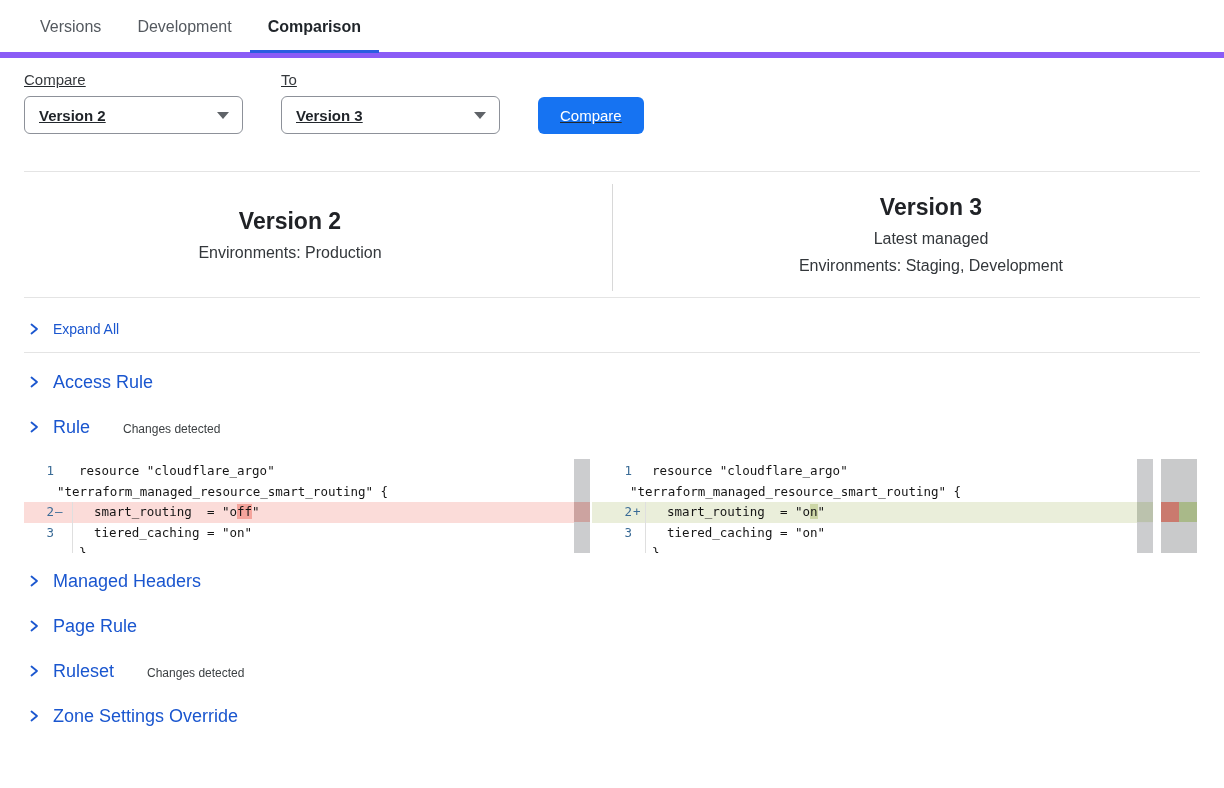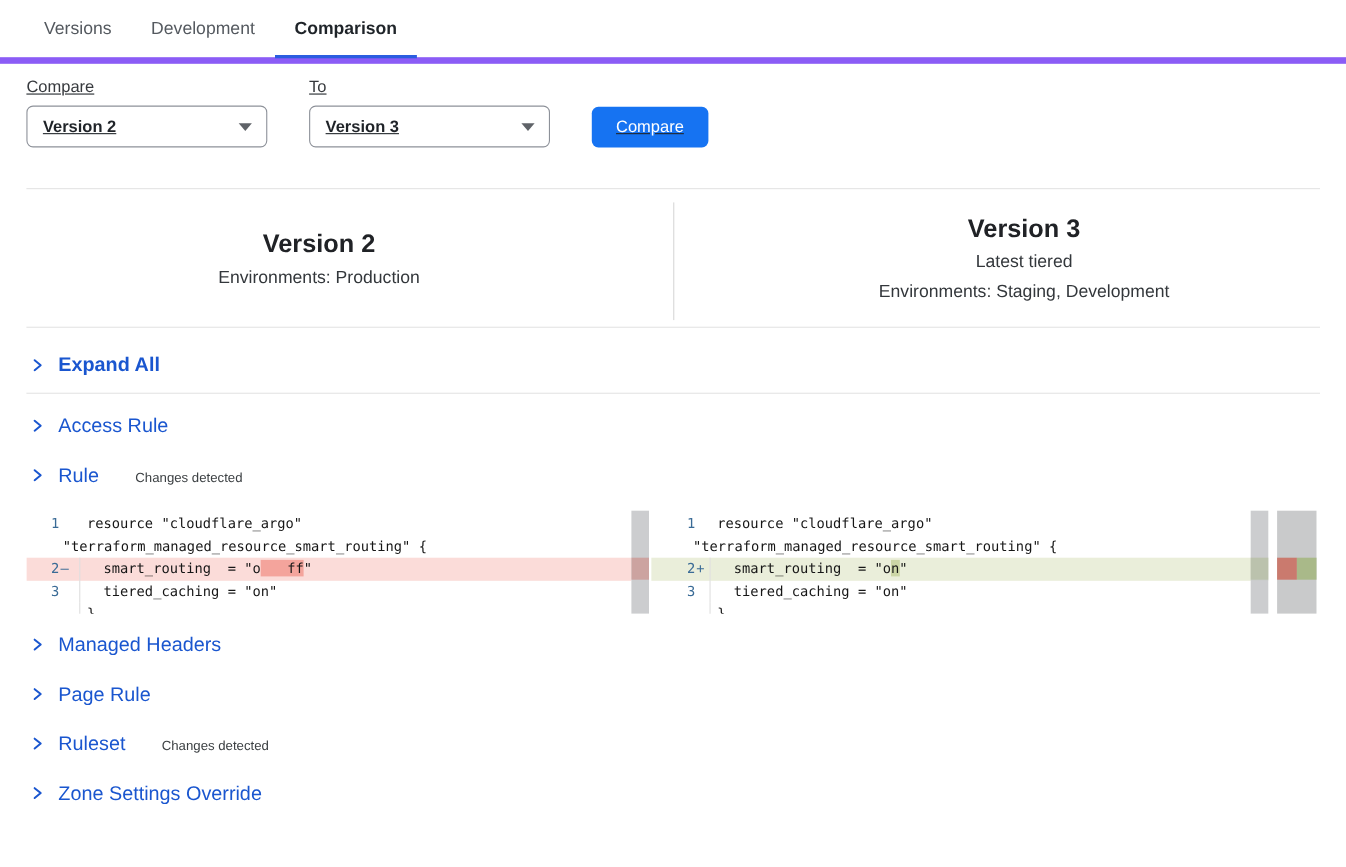--- a/index.html
+++ b/index.html
@@ -35,21 +35,21 @@
   .vcell { width:50%; text-align:center; }
   .vcell.left  { padding-right:56px; }
   .vcell.right { padding-left:50px; }
   .vtitle { font-size:23px; font-weight:bold; color:#202226; }
   .vsub { font-size:16px; color:#33373b; margin-top:9px; }
   .vdivider { position:absolute; left:50%; top:12px; bottom:6px; width:1px; background:#d8d8d8; }
 
   
   .expand-row { display:flex; align-items:center; padding:23px 4px 15px; border-bottom:1px solid #e4e4e4; cursor:pointer; }
   .chev { flex:none; margin-right:13px; display:inline-flex; }
-  .link-text { font-size:18px; color:#1a56cf;font-weight:bold; }
+  .link-text { font-size:14px; color:#1a56cf; }
 
   
   .sections { margin-top:16px; }
   .section-item { display:flex; align-items:center; padding-left:4px; height:26px; margin-bottom:19px; cursor:pointer; }
   .section-title { font-size:18px; color:#1a56cf; }
   .section-badge { font-size:12px; color:#3c4043; margin-left:33px; padding-top:3px; }
 
   
   .diff-block { display:flex; margin:10px 0 15px; }
   .pane { position:relative; height:94px; overflow:hidden; background:#fff;
@@ -60,21 +60,21 @@
   .ln { flex:none; text-align:right; color:#3a6b96; }
   .lp .ln { width:30px; } .rp .ln { width:40px; }
   .sign { flex:none; color:#3a6b96; padding-left:1px; }
   .lp .sign { width:18px; } .rp .sign { width:13px; }
   .codecell { flex:1; padding-left:6px; border-left:1px solid transparent; }
   .crow.bordered .codecell { border-left-color:#dfdfdf; }
   .crow.wrapline .codecell { margin-left:-16px; padding-left:0; }
   .lp .crow { margin-right:16px; } .rp .crow { margin-right:44px; }
   .crow.removed { background:#fbdcd9; }
   .crow.added { background:#eaeeda; }
-  .word-hl-r { background:#f4a49c;padding-left:24px; }
+  .word-hl-r { background:#f4a49c; }
   .word-hl-a { background:#ccd6a6; }
   .vscroll { position:absolute; top:0; bottom:0; width:16px; background:rgba(197,198,200,0.88); }
   .lp .vscroll { right:0; } .rp .vscroll { right:44px; }
   .vscroll .mark { position:absolute; left:0; right:0; top:43px; height:20px; }
   .lp .vscroll .mark { background:rgba(203,114,102,0.45); }
   .rp .vscroll .mark { background:rgba(169,185,137,0.45); }
   .minimap { position:absolute; right:0; top:0; bottom:0; width:36px; background:#c9cacb; }
   .minimap .mm-mark { position:absolute; top:43px; height:20px; left:0; right:0; display:flex; }
   .mm-red { width:50%; background:#ca7a6e; } .mm-green { width:50%; background:#a9b989; }
 </style>
@@ -110,21 +110,21 @@
   <hr class="hr hr-top">
 
   <div class="vheaders">
     <div class="vcell left">
       <div class="vtitle">Version 2</div>
       <div class="vsub">Environments: Production</div>
     </div>
     <div class="vdivider"></div>
     <div class="vcell right">
       <div class="vtitle">Version 3</div>
-      <div class="vsub">Latest tiered</div>
+      <div class="vsub">Latest managed</div>
       <div class="vsub">Environments: Staging, Development</div>
     </div>
   </div>
 
   <div class="expand-row">
     <span class="chev">
       <svg width="12" height="14" viewBox="0 0 12 14">
           <polyline points="3.5,2.5 9,7 3.5,11.5" fill="none" stroke="#1a56cf" stroke-width="1.8" stroke-linecap="round" stroke-linejoin="round"></polyline>
         </svg>
     </span>

